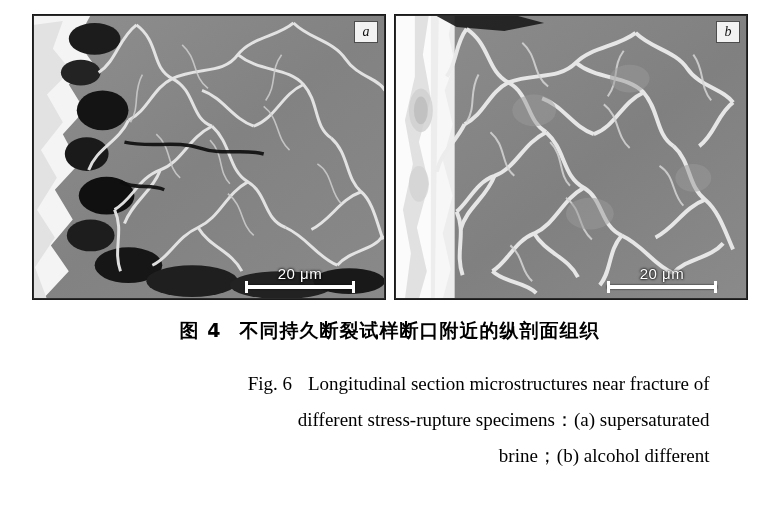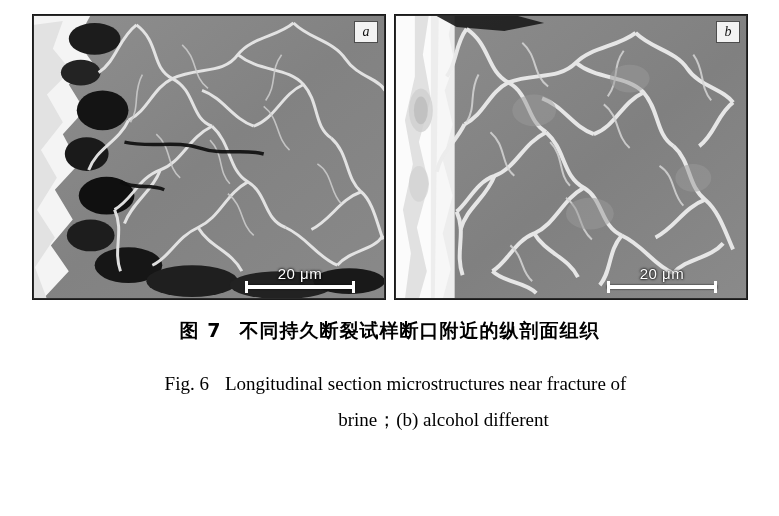--- a/index.html
+++ b/index.html
@@ -105,21 +105,21 @@
     letter-spacing: 1px;
     margin-bottom: 22px;
   }
   .caption-cn .cn-num {
     margin-right: 18px;
   }
   .caption-en {
     font-family: "Liberation Serif", serif;
     font-size: 19px;
     line-height: 36px;
-    text-align: center;
+    text-align: right;
     width: 640px;
     margin: 0 auto;
     padding-left: 12px;
     box-sizing: border-box;
   }
   .caption-en .line1 .fignum {
     margin-right: 16px;
   }
   .caption-en .line2,
   .caption-en .line3 {
@@ -272,23 +272,24 @@
       <div class="scalebar">
         <div class="label">20 μm</div>
         <div class="bar"></div>
       </div>
     </div>
 
   </div>
 
   <div class="caption">
     <div class="caption-cn">
-      <span class="cn-num">图 7</span><span>不同持久断裂试样断口附近的纵剖面组织</span>
+      <span class="cn-num">图 4</span><span>不同持久断裂试样断口附近的纵剖面组织</span>
     </div>
     <div class="caption-en">
       <div class="line1">
         <span class="fignum">Fig. 6</span><span>Longitudinal section microstructures near fracture of</span>
       </div>
+      <div class="line2">different stress-rupture specimens：(a) supersaturated</div>
       <div class="line3">brine；(b) alcohol different</div>
     </div>
   </div>
 
 </div>
 
 </body></html>

